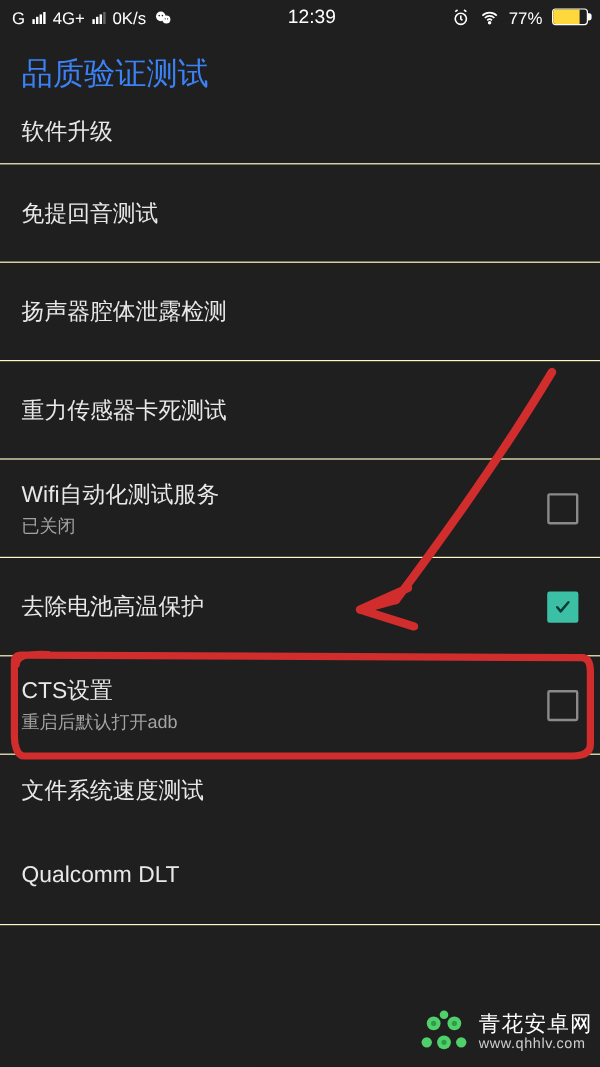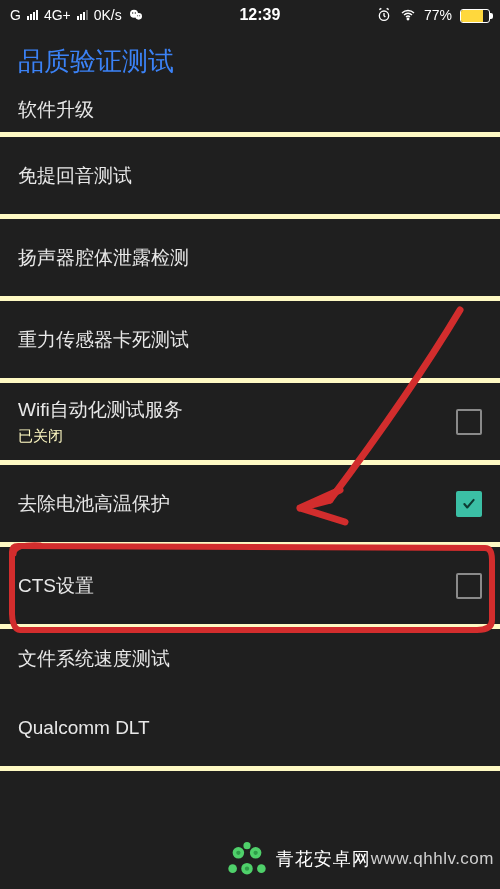--- a/index.html
+++ b/index.html
@@ -16,22 +16,22 @@
   .status-bar {
     height: 30px;
     display: flex;
     align-items: center;
     justify-content: space-between;
     padding: 0 10px;
     font-size: 14px;
     color: #fff;
   }
   .status-left { display: flex; align-items: center; gap: 6px; }
-  .status-right { display: flex; align-items: flex-end; gap: 8px; }
-  .status-center { font-weight: 700; font-size: 16px; }
+  .status-right { display: flex; align-items: flex-start; gap: 8px; }
+  .status-center { font-weight: 400; font-size: 16px; }
   .signal-bars, .signal-bars2 {
     display: inline-flex; align-items: flex-end; gap: 1px;
   }
   .signal-bars span, .signal-bars2 span {
     width: 2px; background: #fff; display: inline-block;
   }
   .signal-bars span:nth-child(1){height:4px;}
   .signal-bars span:nth-child(2){height:6px;}
   .signal-bars span:nth-child(3){height:8px;}
   .signal-bars span:nth-child(4){height:10px;}
@@ -76,21 +76,21 @@
     font-weight: 400;
   }
 
   
   .list { }
   .row {
     display: flex;
     align-items: center;
     justify-content: space-between;
     padding: 0 18px;
-    border-bottom: 5px solid #fef9c3;
+    border-bottom: 1px solid #fef9c3;
     min-height: 82px;
   }
   .row.cutoff-top {
     min-height: 40px;
     align-items: flex-start;
     padding-top: 0;
     border-top: none;
   }
   .row.cutoff-bottom {
     min-height: 60px;
@@ -100,21 +100,21 @@
     display: flex;
     flex-direction: column;
     gap: 4px;
   }
   .row-title {
     font-size: 19px;
     color: #e8e8e8;
   }
   .row-sub {
     font-size: 15px;
-    color: #fef9c3;
+    color: #a3a3a3;
   }
   .checkbox {
     width: 26px;
     height: 26px;
     border: 2px solid #8a8a8a;
     border-radius: 2px;
     display: flex;
     align-items: center;
     justify-content: center;
     flex-shrink: 0;
@@ -142,29 +142,29 @@
     bottom: 6px;
     display: flex;
     align-items: center;
     gap: 6px;
     z-index: 30;
   }
   .watermark-logo {
     width: 46px; height: 46px;
   }
   .watermark-text {
-    display: flex; flex-direction: row;
+    display: flex; flex-direction: column;
     line-height: 1.1;
   }
   .watermark-text .cn {
     font-size: 18px; color: #fff; font-weight: 500;
     letter-spacing: 1px;
   }
   .watermark-text .url {
-    font-size: 17px; color: #cfcfcf;
+    font-size: 12px; color: #cfcfcf;
     letter-spacing: 0.5px;
   }
 </style>
 </head>
 <body>
 
 <div class="status-bar">
   <div class="status-left">
     <span>G</span>
     <span class="signal-bars">
@@ -257,20 +257,21 @@
     <div class="checkbox checked">
       <svg class="checkmark" viewBox="0 0 24 24" fill="none" stroke="#0d3b33" stroke-width="3.5" stroke-linecap="round" stroke-linejoin="round">
           <polyline points="4 12 9 18 20 5"></polyline>
         </svg>
     </div>
   </div>
 
   <div class="row">
     <div class="row-text">
       <span class="row-title">CTS设置</span>
+      <span class="row-sub">重启后默认打开adb</span>
     </div>
     <div class="checkbox"></div>
   </div>
 
   <div class="row cutoff-bottom">
     <div class="row-text">
       <span class="row-title">文件系统速度测试</span>
     </div>
   </div>
 

